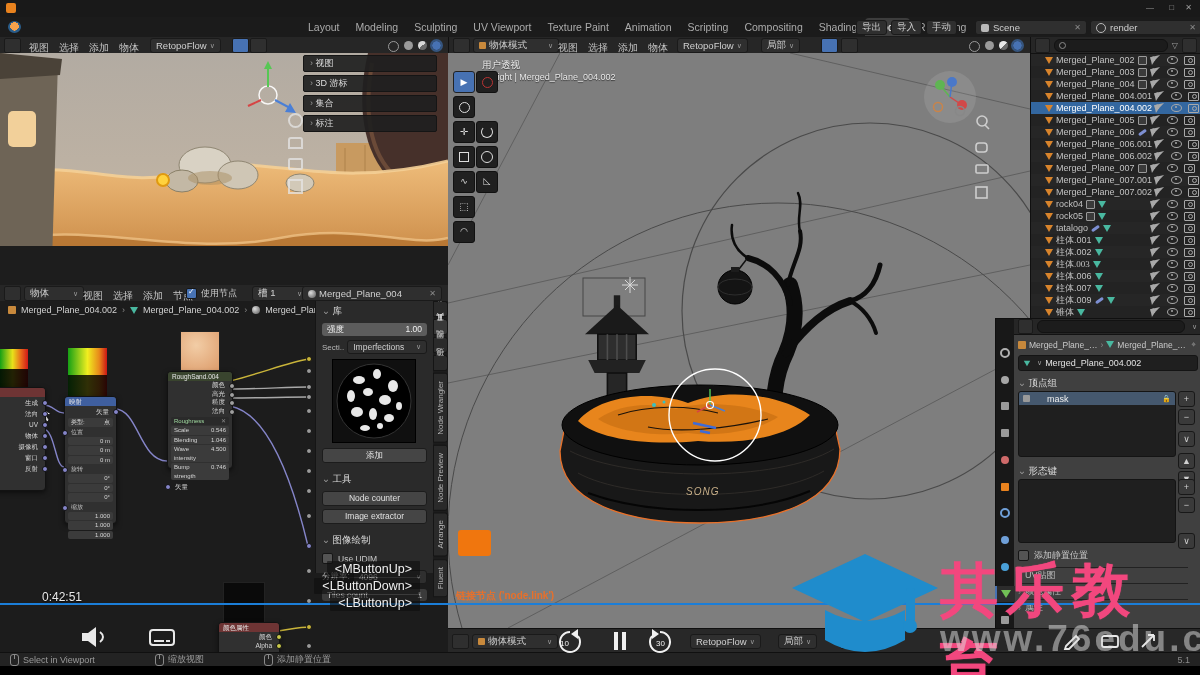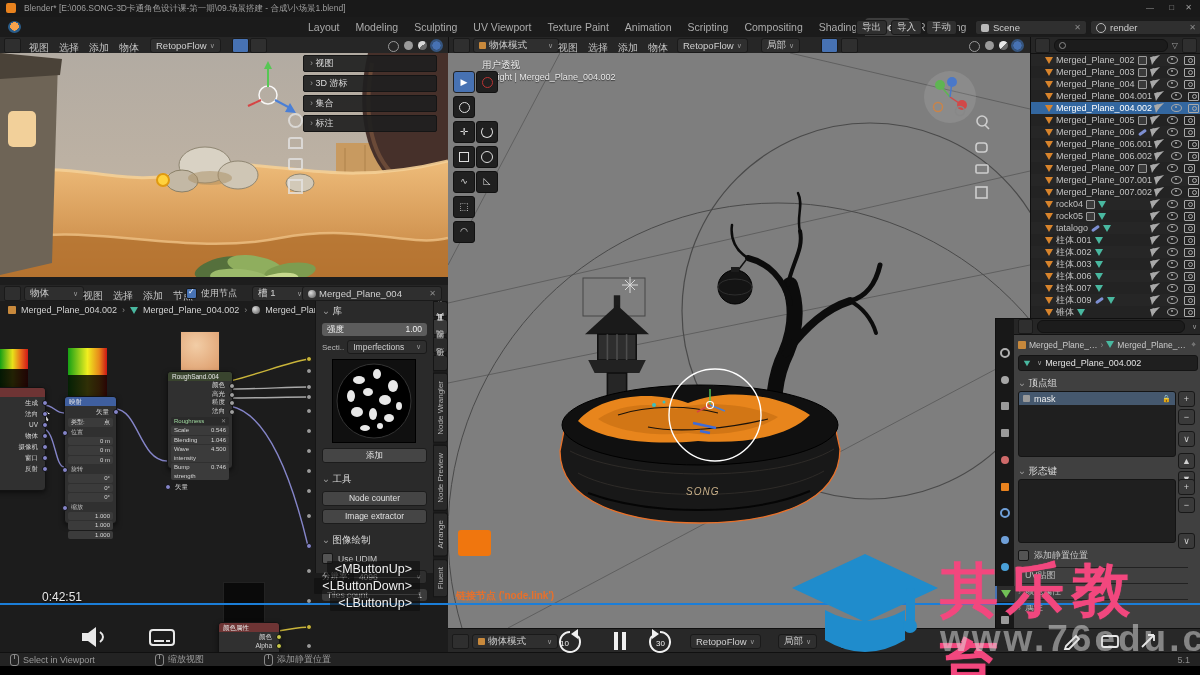--- a/index.html
+++ b/index.html
@@ -72,21 +72,20 @@
   .wm-brand{font-size:58px;font-weight:bold;color:#f2477e;letter-spacing:8px;text-shadow:0 0 1px #f2477e;}
   .wm-url{font-size:37px;font-weight:bold;color:rgba(225,225,225,.5);letter-spacing:3px;}
 </style>
 </head>
 <body>
 
 <div id="stage">
 
   <div class="a bar" style="left:0;top:0;width:1200px;height:17px;background:#191919;border-bottom:1px solid #0c0c0c;">
     <span class="a" style="left:6px;top:3px;width:10px;height:10px;background:#e8821e;border-radius:2px;"></span>
-    <span class="a" style="left:24px;top:3px;font-size:8.5px;color:#9e9e9e;">Blender* [E:\006.SONG-3D卡通角色设计课-第一期\09.场景搭建 - 合成\小场景1.blend]</span>
     <span class="a" style="right:46px;top:3px;font-size:8px;color:#9e9e9e;">—</span>
     <span class="a" style="right:26px;top:3px;font-size:8px;color:#9e9e9e;">□</span>
     <span class="a" style="right:8px;top:3px;font-size:8px;color:#9e9e9e;">✕</span>
   </div>
 
   <div class="a bar" style="left:0;top:17px;width:1200px;height:20px;">
     <span class="a" style="left:8px;top:4px;width:13px;height:12px;background:radial-gradient(circle at 50% 45%,#f5a14b 0 45%,#2a5d8a 46% 100%);border-radius:50%;"></span>
     <div class="a" style="left:300px;top:1px;display:flex;">
         <span class="ws-tab">Layout</span>
         <span class="ws-tab">Modeling</span>
@@ -154,21 +153,21 @@
     <span class="a iconbtn" style="left:372px;top:1px;background:#4772b3;"></span>
     <span class="a iconbtn" style="left:392px;top:1px;"></span>
     <div class="a" style="left:520px;top:4px;display:flex;gap:5px;">
       <span style="width:9px;height:9px;border:1px solid #9a9a9a;border-radius:50%;"></span>
       <span style="width:9px;height:9px;background:#9a9a9a;border-radius:50%;"></span>
       <span style="width:9px;height:9px;background:linear-gradient(135deg,#e8e8e8 50%,#6a6a6a 50%);border-radius:50%;"></span>
       <span style="width:9px;height:9px;background:#4772b3;border-radius:50%;outline:2px solid #35557f;"></span>
     </div>
   </div>
 
-  <div class="a" style="left:0;top:53px;width:448px;height:224px;overflow:hidden;">
+  <div class="a" style="left:0;top:53px;width:448px;height:193px;overflow:hidden;">
     <svg width="448" height="232">
       <defs>
         <linearGradient id="wall" x1="0" y1="0" x2="0" y2="1">
             <stop offset="0" stop-color="#b2aba2"></stop>
             <stop offset="1" stop-color="#c8b8a4"></stop>
           </linearGradient>
         <linearGradient id="sand" x1="0" y1="0" x2="0" y2="1">
             <stop offset="0" stop-color="#eebc7a"></stop>
             <stop offset="1" stop-color="#c07c38"></stop>
           </linearGradient>
@@ -550,21 +549,21 @@
           <span class="flag f-data on"></span>
           <span class="ol-right">
             <i class="ico-cursorx"></i>
             <i class="ico-eye"></i>
             <i class="ico-cam"></i>
           </span>
         </div>
 
         <div class="ol-row">
           <span class="tri-orange"></span>
-          <span style="white-space:nowrap;">柱体.003</span>
+          <span style="white-space:nowrap;font-family:Liberation Serif, serif;">柱体.003</span>
 
           <span class="flag f-data on"></span>
           <span class="ol-right">
             <i class="ico-cursorx"></i>
             <i class="ico-eye"></i>
             <i class="ico-cam"></i>
           </span>
         </div>
 
         <div class="ol-row">
@@ -671,21 +670,21 @@
       <span>Merged_Plane_…</span>
       <span style="margin-left:auto;color:#9a9a9a;">⌖</span>
     </div>
     <div class="a" style="left:22px;top:36px;width:170px;height:14px;background:#1f1f1f;border:1px solid #141414;border-radius:3px;display:flex;align-items:center;gap:3px;padding:0 4px;font-size:9px;color:#e2e2e2;">
       <i class="f-data" style="display:inline-block;transform:scale(.8);"></i>
         <span class="chev">∨</span>
       <span>Merged_Plane_004.002</span>
     </div>
     <div class="a sec-hdr" style="left:22px;top:58px;"><span style="color:#9a9a9a;">⌄</span> <span>顶点组</span></div>
     <div class="a listbox" style="left:22px;top:72px;width:156px;height:64px;">
-      <div style="height:13px;background:#45586e;display:flex;align-items:center;gap:4px;padding:0 4px;font-size:9px;color:#eee;border-radius:2px 2px 0 0;">
+      <div style="height:13px;background:#45586e;display:flex;align-items:center;gap:17px;padding:0 4px;font-size:9px;color:#eee;border-radius:2px 2px 0 0;">
         <i style="width:7px;height:7px;background:#9a9a9a;border-radius:1px;"></i>
         <span>mask</span>
         <span style="margin-left:auto;color:#b5b5b5;font-size:7px;">🔒</span>
       </div>
     </div>
     <div class="a" style="left:182px;top:72px;">
       <div class="sidebtn">+</div>
       <div class="sidebtn">−</div>
       <div class="sidebtn" style="margin-top:6px;">∨</div>
       <div class="sidebtn" style="margin-top:6px;">▲</div>

